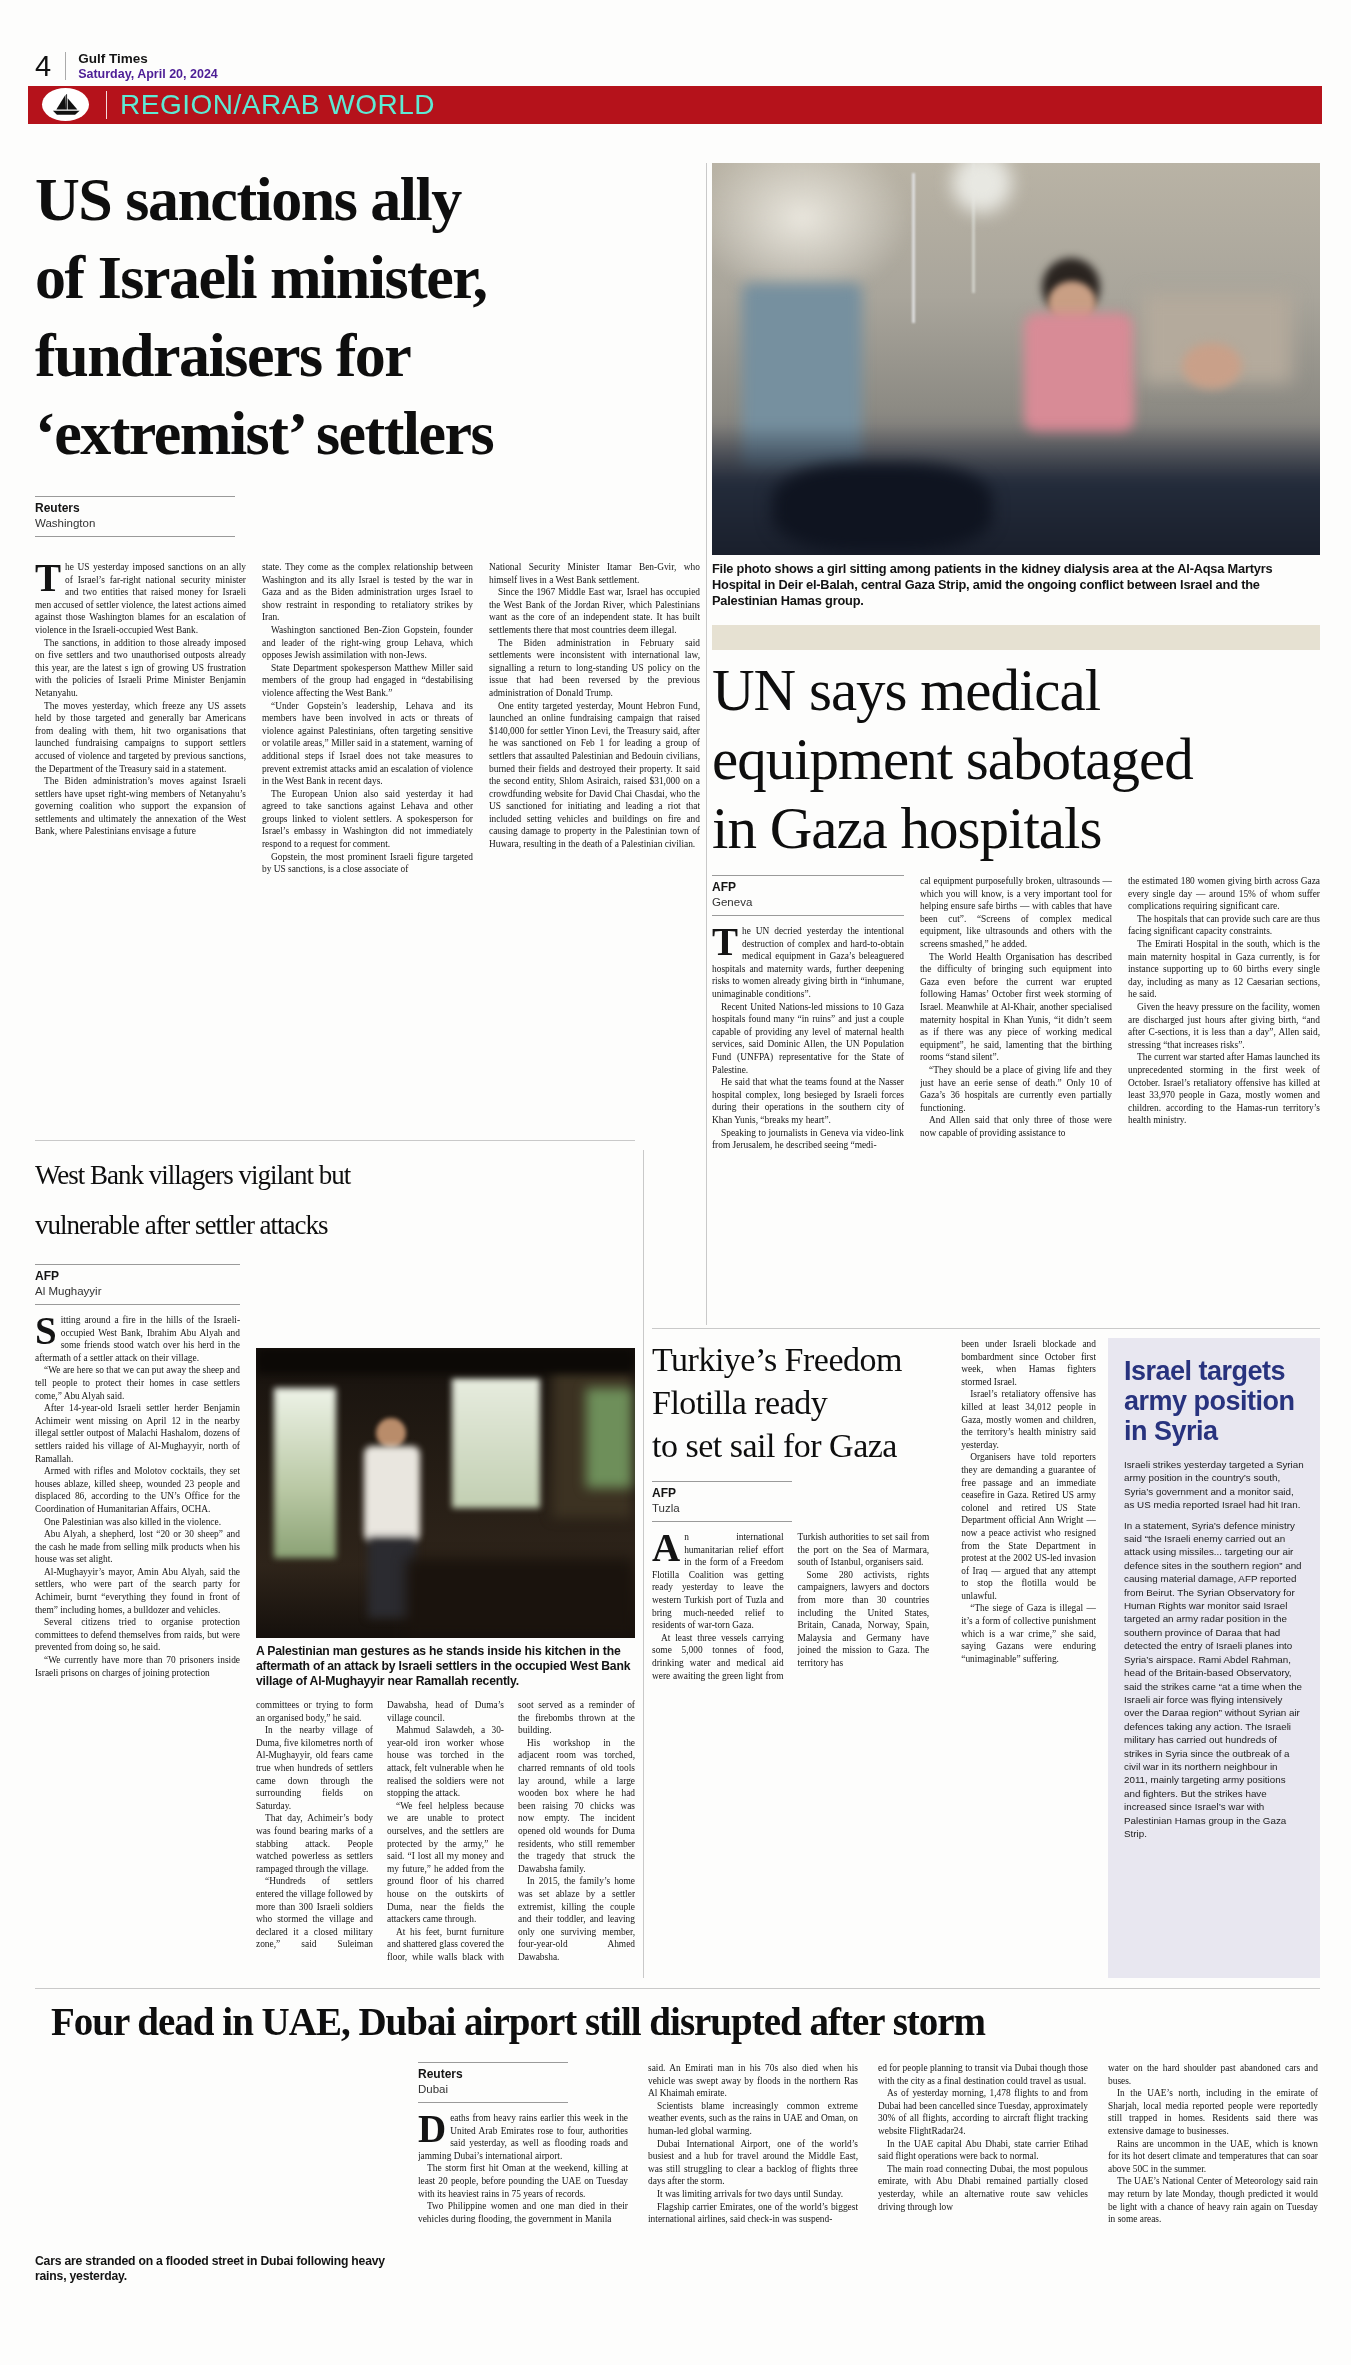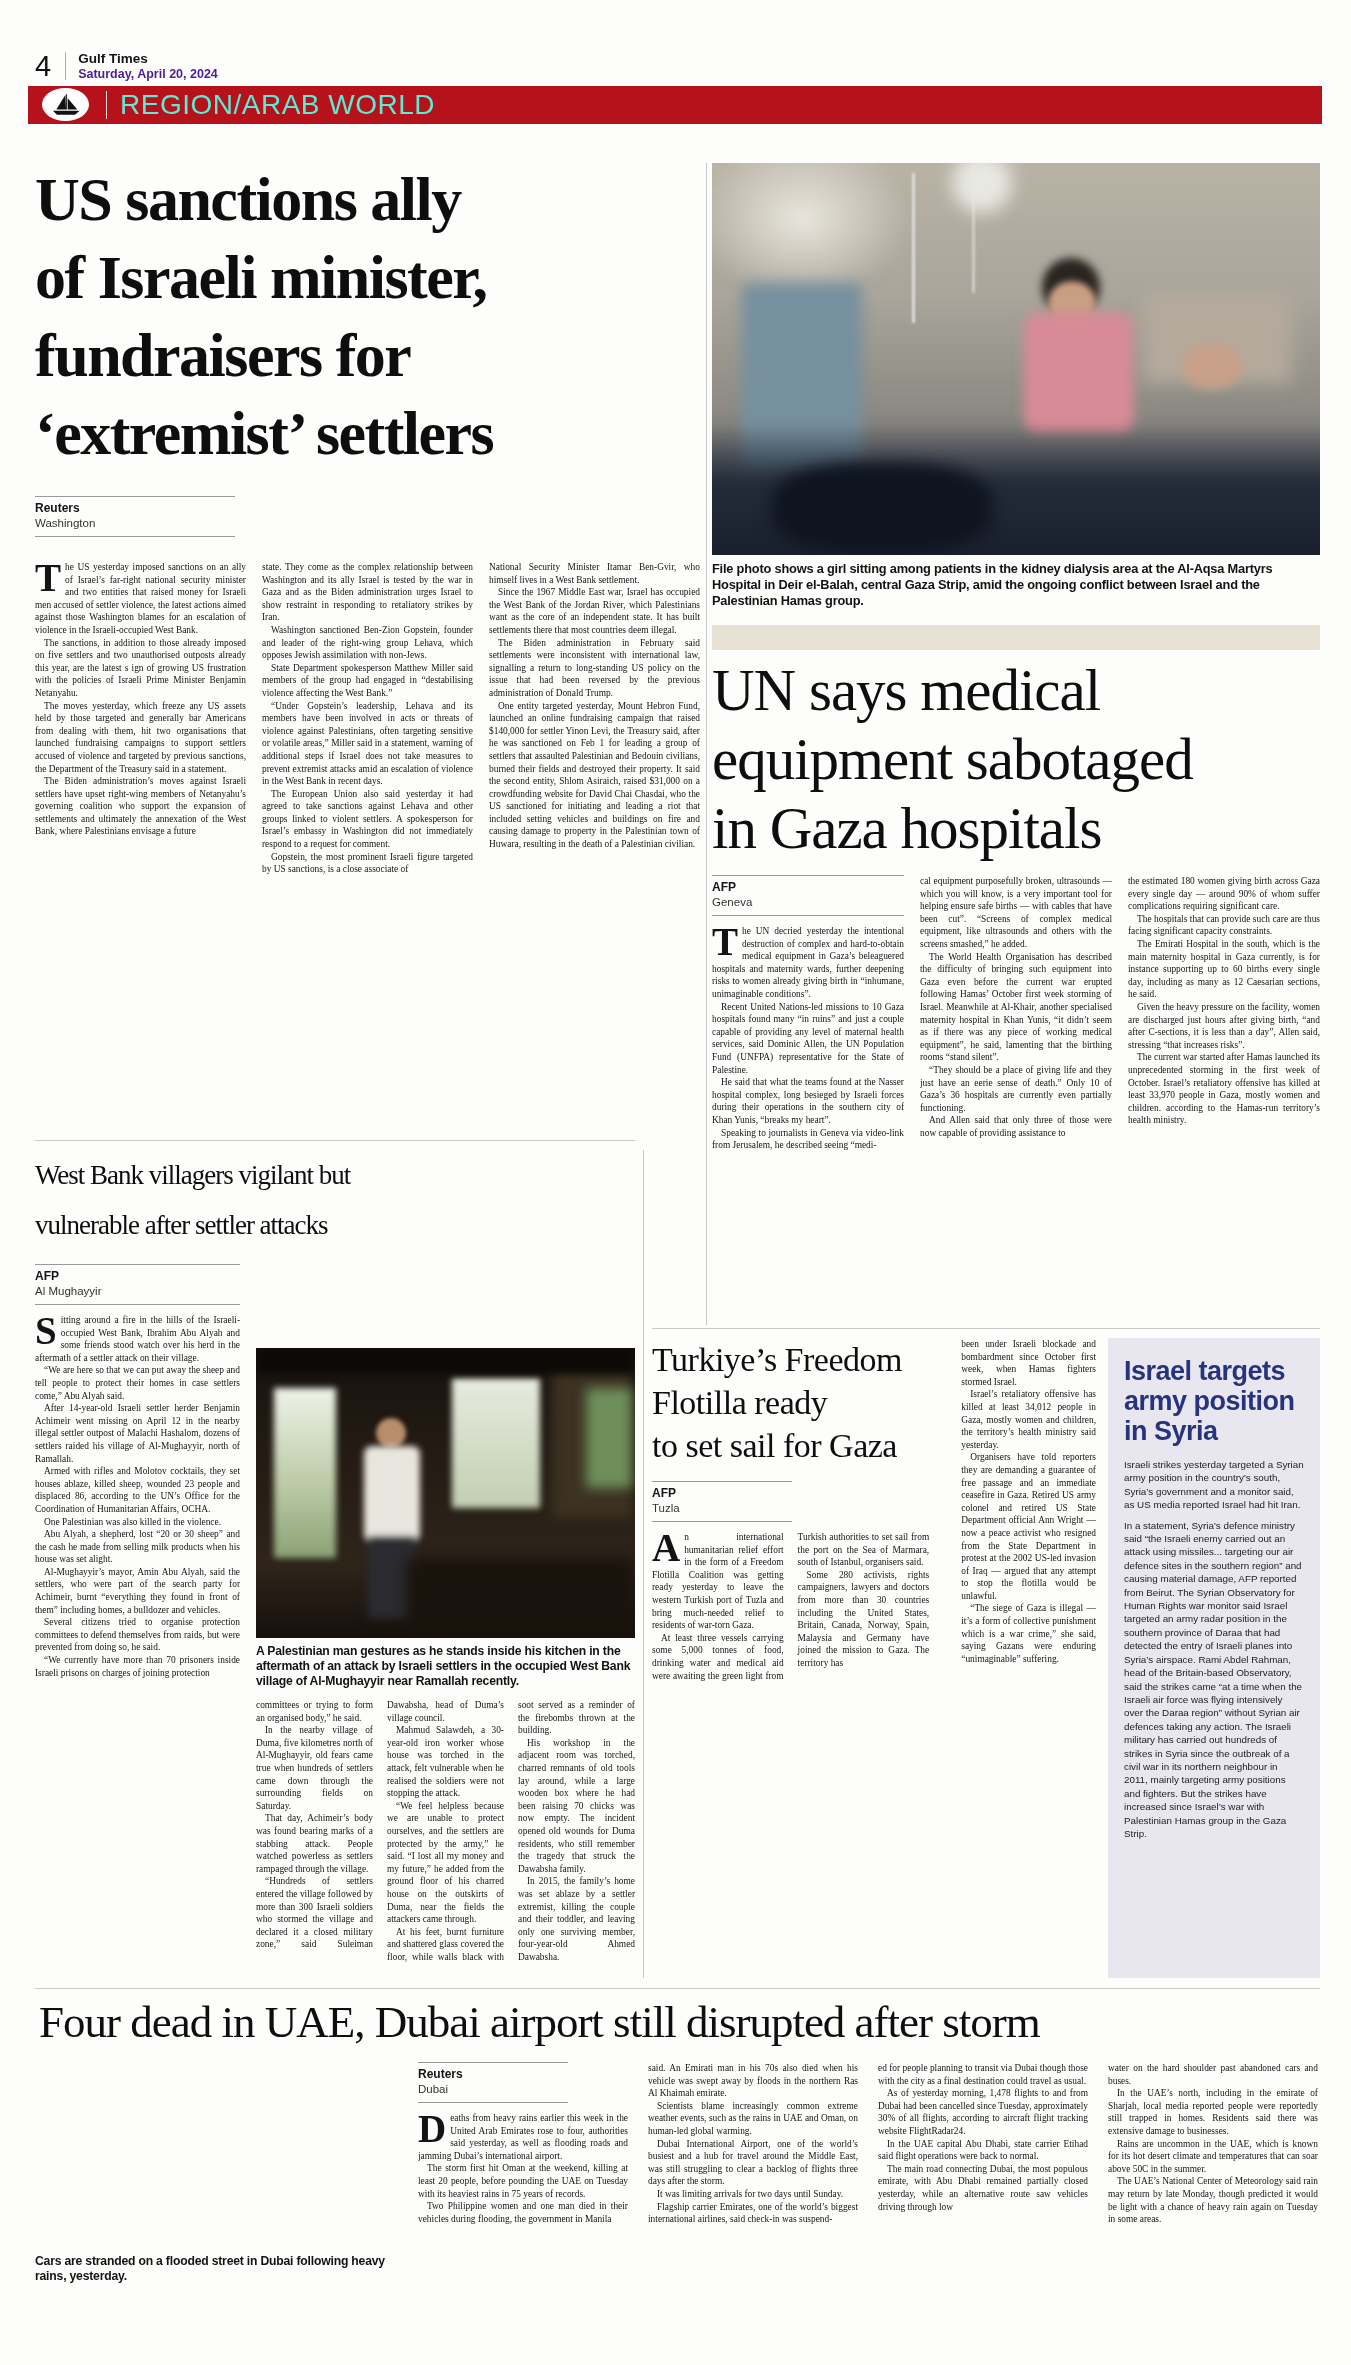--- a/index.html
+++ b/index.html
@@ -65,21 +65,21 @@
   #tk-left .byline{width:140px;margin-top:14px;}
   #tk-2col{columns:2;column-gap:14px;height:360px;overflow:hidden;}
   #tk-right{width:140px;height:636px;overflow:hidden;margin-left:16px;}
   
   #sidebar{left:1108px;top:1338px;width:212px;height:640px;background:#e8e7f0;box-sizing:border-box;padding:18px 16px;}
   #sb-title{font-family:"Liberation Sans",sans-serif;font-size:27px;line-height:30px;font-weight:800;letter-spacing:-.5px;color:#28337e;}
   #sb-body{margin-top:12px;}
   #sb-body p{margin:0 0 7px 0;font-family:"Liberation Sans",sans-serif;font-size:9.8px;line-height:13.4px;color:#222;text-align:left;text-indent:0;}
   
   #rule-uae{left:35px;top:1988px;width:1285px;height:1px;}
-  #uae-hl{left:39px;top:1996px;width:1285px;font-size:45px;line-height:52px;}
+  #uae-hl{left:51px;top:1996px;width:1285px;font-size:39px;line-height:52px;font-weight:bold;}
   #cap-flood{left:35px;top:2254px;width:360px;font-size:12.2px;line-height:15px;}
   #uae-cols{left:418px;top:2062px;width:902px;display:flex;gap:20px;height:300px;overflow:hidden;}
   #uae-cols .c{width:210px;overflow:hidden;}
   #uae-cols .byline{width:150px;}
 </style>
 </head>
 <body>
 
 <div class="abs" id="pg-head">
   <div id="pg-num">4</div>
@@ -168,21 +168,21 @@
           <p>Speaking to journalists in Geneva via video-link from Jerusalem, he described seeing “medi-</p>
         </div>
     </div>
     <div class="c">
         <p>cal equipment purposefully broken, ultrasounds — which you will know, is a very important tool for helping ensure safe births — with cables that have been cut”. “Screens of complex medical equipment, like ultrasounds and others with the screens smashed,” he added.</p>
         <p>The World Health Organisation has described the difficulty of bringing such equipment into Gaza even before the current war erupted following Hamas’ October first week storming of Israel. Meanwhile at Al-Khair, another specialised maternity hospital in Khan Yunis, “it didn’t seem as if there was any piece of working medical equipment”, he said, lamenting that the birthing rooms “stand silent”.</p>
         <p>“They should be a place of giving life and they just have an eerie sense of death.” Only 10 of Gaza’s 36 hospitals are currently even partially functioning.</p>
         <p>And Allen said that only three of those were now capable of providing assistance to</p>
       </div>
     <div class="c">
-        <p>the estimated 180 women giving birth across Gaza every single day — around 90% of whom suffer complications requiring significant care.</p>
+        <p>the estimated 180 women giving birth across Gaza every single day — around 15% of whom suffer complications requiring significant care.</p>
         <p>The hospitals that can provide such care are thus facing significant capacity constraints.</p>
         <p>The Emirati Hospital in the south, which is the main maternity hospital in Gaza currently, is for instance supporting up to 60 births every single day, including as many as 12 Caesarian sections, he said.</p>
         <p>Given the heavy pressure on the facility, women are discharged just hours after giving birth, “and after C-sections, it is less than a day”, Allen said, stressing “that increases risks”.</p>
         <p>The current war started after Hamas launched its unprecedented storming in the first week of October. Israel’s retaliatory offensive has killed at least 33,970 people in Gaza, mostly women and children. according to the Hamas-run territory’s health ministry.</p>
       </div>
   </div>
 </div>
 
 <div class="abs rule" id="rule-wb"></div>
 <div class="abs" id="art-wb">

